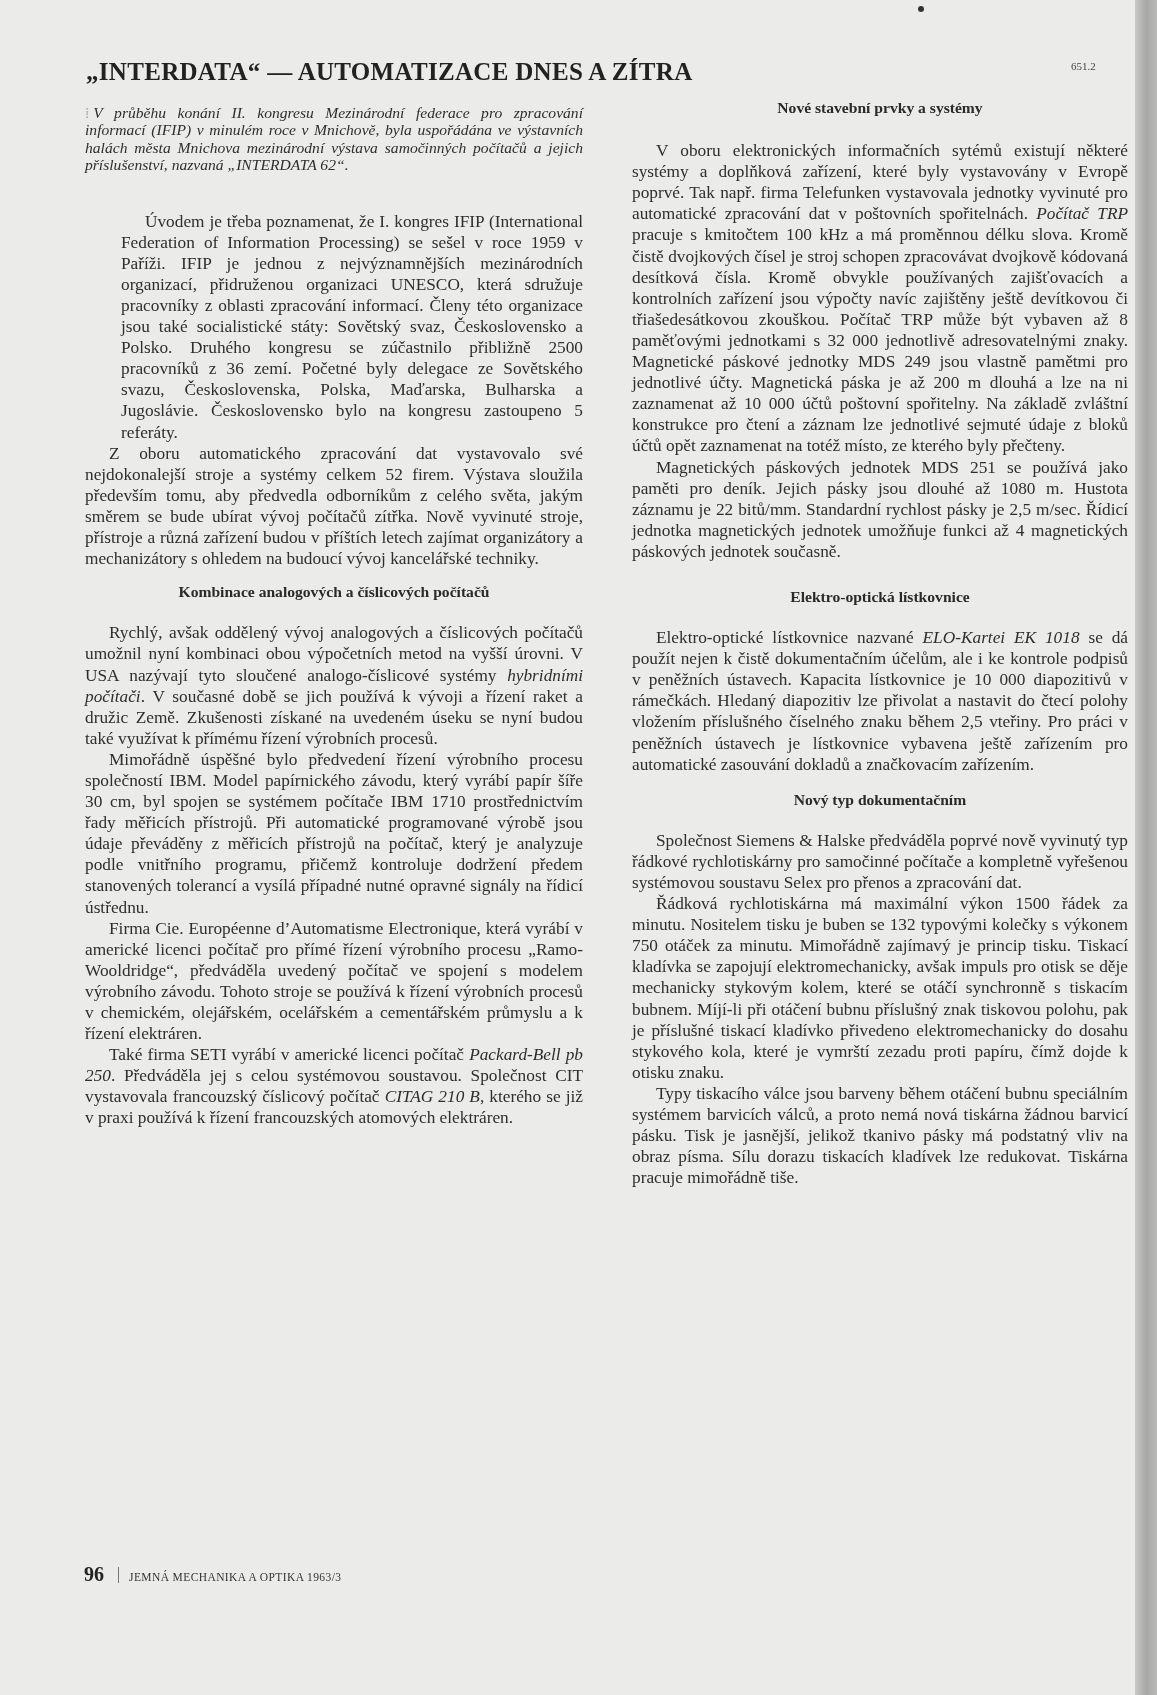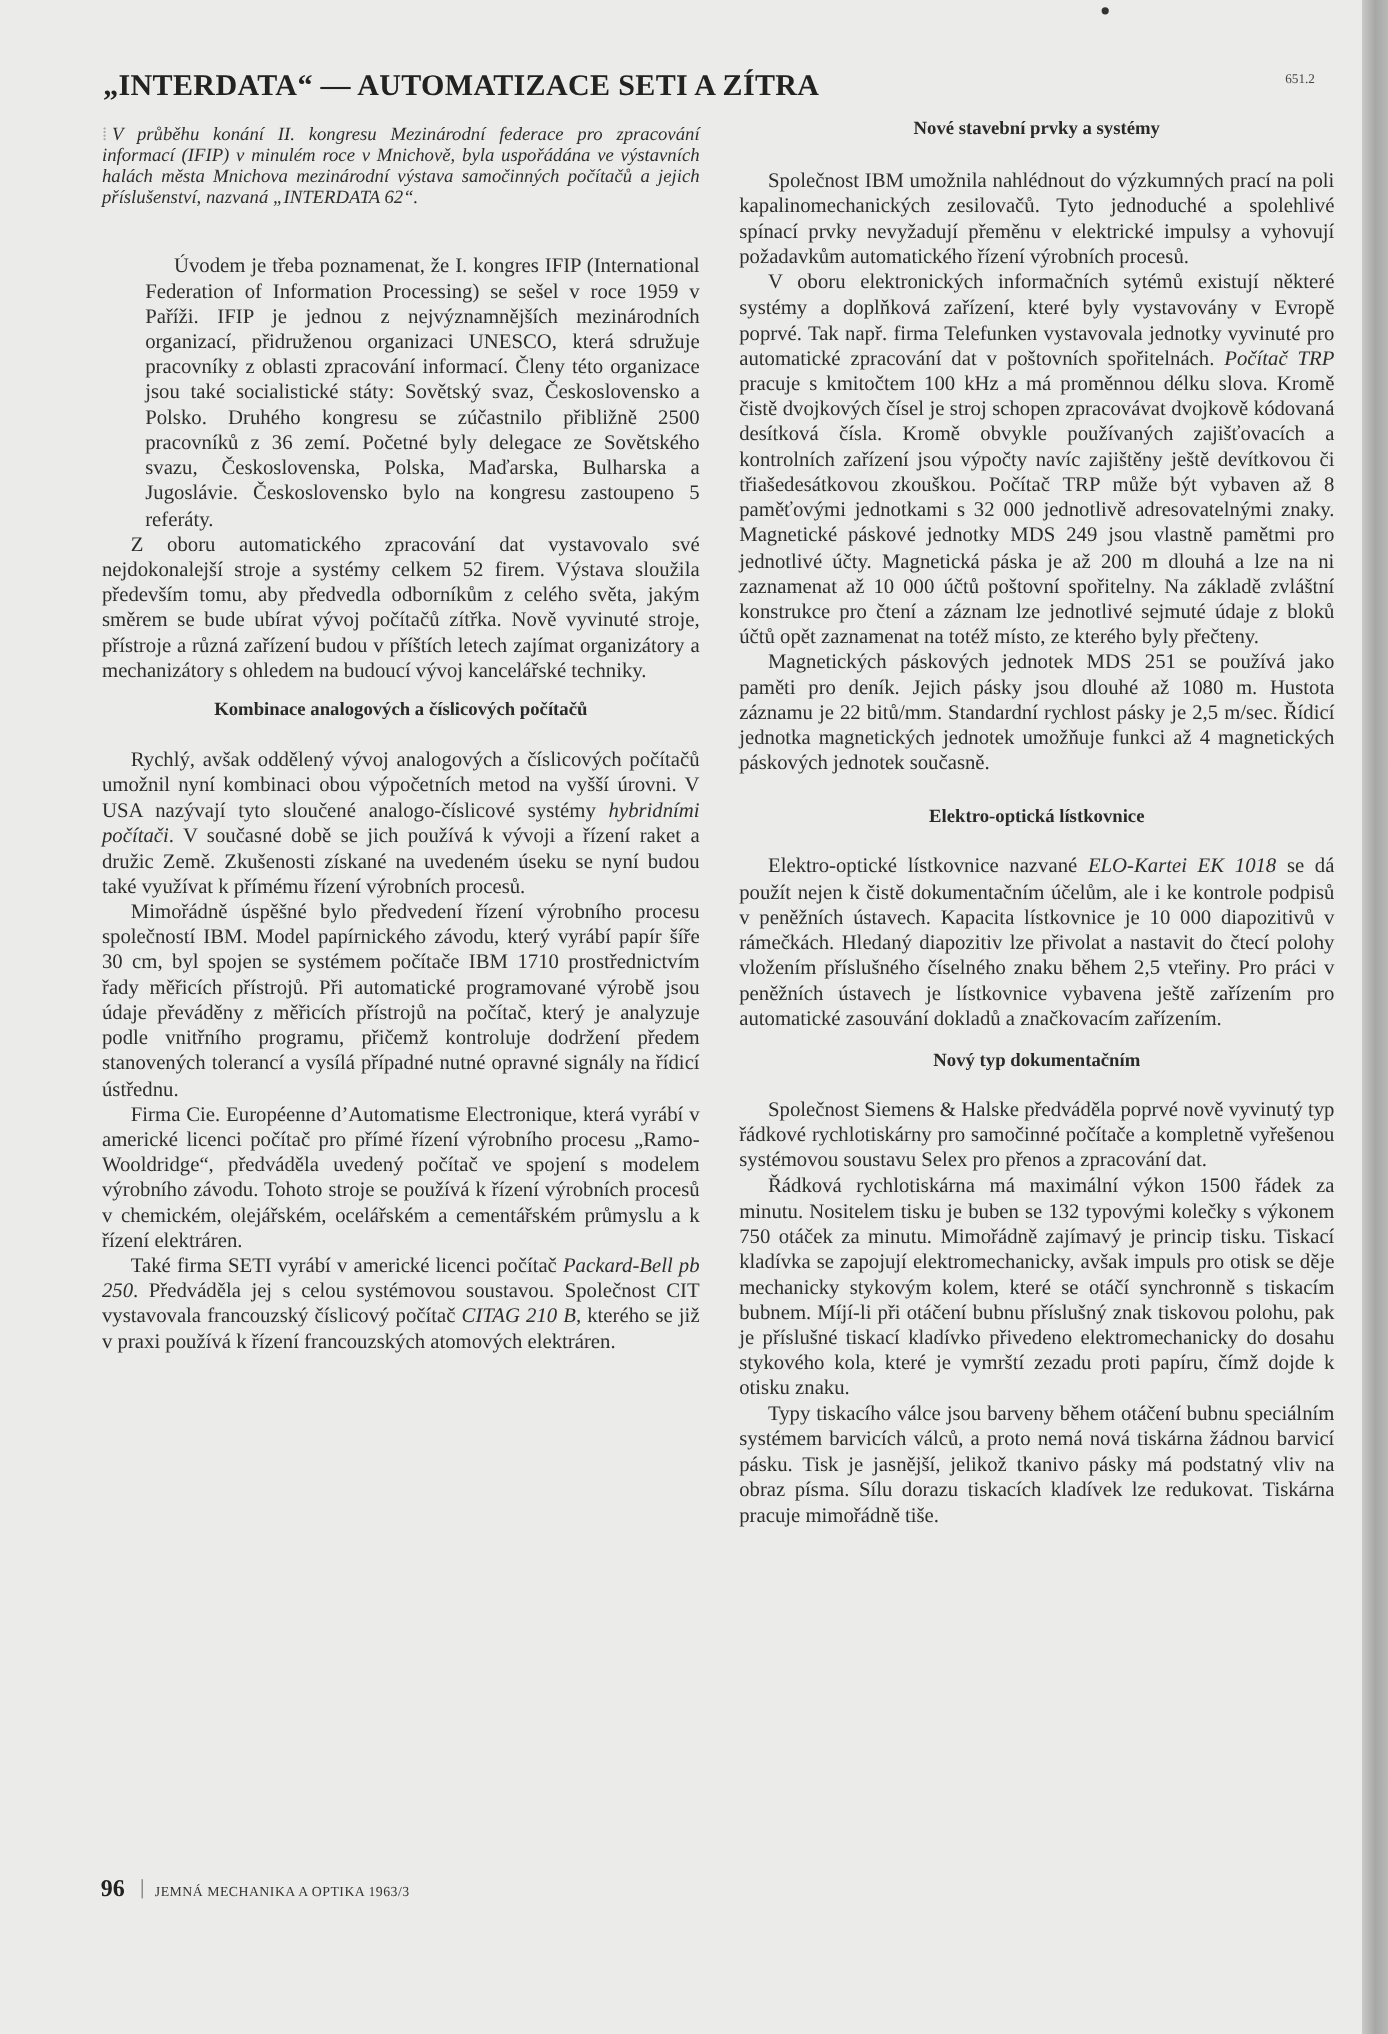--- a/index.html
+++ b/index.html
@@ -29,21 +29,21 @@
     position: absolute; left: 1071px; top: 60px;
     font-size: 11px; color: #444; font-family: "Liberation Serif", serif;
   }
   .col {
     position: absolute; top: 80px; width: 498px;
     font-family: "Liberation Serif", serif;
     font-size: 17.3px; line-height: 21.1px; text-align: justify;
     hyphens: manual;
   }
   .col-left { left: 85px; }
-  .col-right { left: 616px; top: 97px; width: 496px; }
+  .col-right { left: 632px; top: 97px; width: 496px; }
   .lead {
     font-style: italic; font-size: 15.6px; line-height: 17.4px;
     margin: 24px 0 0 0;
   }
   .lead .mark { color:#aaa; font-style: normal; margin-right: 4px; }
   p { margin: 0; text-indent: 24px; }
   .first-after-lead { margin-top: 37px; margin-left: 36px; }
   h2 {
     font-family: "Liberation Serif", serif; font-weight: bold;
     font-size: 15.6px; text-align: center; margin: 12px 0 20px 0; color:#2a2a2a;
@@ -56,42 +56,41 @@
   .footer .pg { font-size: 20px; font-weight: bold; color:#222; }
   .footer .sep { display:inline-block; width:1px; height:16px; background:#777; margin: 0 10px 0 14px; vertical-align: -2px; }
   .footer .journal { font-size: 11.5px; letter-spacing: 0.4px; color:#333; }
 </style>
 </head>
 <body>
 
 <div class="page">
   <div class="speck"></div>
 
-  <div class="title">„INTERDATA“ — AUTOMATIZACE SETI A ZÍTRA</div>
+  <div class="title">„INTERDATA“ — AUTOMATIZACE DNES A ZÍTRA</div>
   <div class="udc">651.2</div>
 
   <div class="col col-left">
     <div class="lead">
       <span class="mark">⁞</span><span>V průběhu konání II. kongresu Mezinárodní federace pro zpracování informací (IFIP) v minulém roce v Mnichově, byla uspořádána ve výstavních halách města Mnichova mezinárodní výstava samočinných počítačů a jejich příslušenství, nazvaná „INTERDATA 62“.</span>
     </div>
 
     <p class="first-after-lead">Úvodem je třeba poznamenat, že I. kongres IFIP (International Federation of Information Processing) se sešel v roce 1959 v Paříži. IFIP je jednou z nejvýznamnějších mezinárodních organizací, přidruženou organizaci UNESCO, která sdružuje pracovníky z oblasti zpracování informací. Členy této organizace jsou také socialistické státy: Sovětský svaz, Československo a Polsko. Druhého kongresu se zúčastnilo přibližně 2500 pracovníků z 36 zemí. Početné byly delegace ze Sovětského svazu, Československa, Polska, Maďarska, Bulharska a Jugoslávie. Československo bylo na kongresu zastoupeno 5 referáty.</p>
     <p>Z oboru automatického zpracování dat vystavovalo své nejdokonalejší stroje a systémy celkem 52 firem. Výstava sloužila především tomu, aby předvedla odborníkům z celého světa, jakým směrem se bude ubírat vývoj počítačů zítřka. Nově vyvinuté stroje, přístroje a různá zařízení budou v příštích letech zajímat organizátory a mechanizátory s ohledem na budoucí vývoj kancelářské techniky.</p>
 
     <h2>Kombinace analogových a číslicových počítačů</h2>
     <p><span>Rychlý, avšak oddělený vývoj analogových a číslicových počítačů umožnil nyní kombinaci obou výpočetních metod na vyšší úrovni. V USA nazývají tyto sloučené analogo-číslicové systémy </span><i>hybridními počítači</i><span>. V současné době se jich používá k vývoji a řízení raket a družic Země. Zkušenosti získané na uvedeném úseku se nyní budou také využívat k přímému řízení výrobních procesů.</span></p>
 
     <p>Mimořádně úspěšné bylo předvedení řízení výrobního procesu společností IBM. Model papírnického závodu, který vyrábí papír šíře 30 cm, byl spojen se systémem počítače IBM 1710 prostřednictvím řady měřicích přístrojů. Při automatické programované výrobě jsou údaje převáděny z měřicích přístrojů na počítač, který je analyzuje podle vnitřního programu, přičemž kontroluje dodržení předem stanovených tolerancí a vysílá případné nutné opravné signály na řídicí ústřednu.</p>
     <p>Firma Cie. Européenne d’Automatisme Electronique, která vyrábí v americké licenci počítač pro přímé řízení výrobního procesu „Ramo-Wooldridge“, předváděla uvedený počítač ve spojení s modelem výrobního závodu. Tohoto stroje se používá k řízení výrobních procesů v chemickém, olejářském, ocelářském a cementářském průmyslu a k řízení elektráren.</p>
     <p><span>Také firma SETI vyrábí v americké licenci počítač </span><i>Packard-Bell pb 250</i><span>. Předváděla jej s celou systémovou soustavou. Společnost CIT vystavovala francouzský číslicový počítač </span><i>CITAG 210 B</i><span>, kterého se již v praxi používá k řízení francouzských atomových elektráren.</span></p>
   </div>
 
   <div class="col col-right">
     <h2>Nové stavební prvky a systémy</h2>
-    <p>Společnost IBM umožnila nahlédnout do výzkumných prací na poli kapalinomechanických zesilovačů. Tyto jednoduché a spolehlivé spínací prvky nevyžadují přeměnu v elektrické impulsy a vyhovují požadavkům automatického řízení výrobních procesů.</p>
     <p><span>V oboru elektronických informačních sytémů existují některé systémy a doplňková zařízení, které byly vystavovány v Evropě poprvé. Tak např. firma Telefunken vystavovala jednotky vyvinuté pro automatické zpracování dat v poštovních spořitelnách. </span><i>Počítač TRP</i><span> pracuje s kmitočtem 100 kHz a má proměnnou délku slova. Kromě čistě dvojkových čísel je stroj schopen zpracovávat dvojkově kódovaná desítková čísla. Kromě obvykle používaných zajišťovacích a kontrolních zařízení jsou výpočty navíc zajištěny ještě devítkovou či třiašedesátkovou zkouškou. Počítač TRP může být vybaven až 8 paměťovými jednotkami s 32 000 jednotlivě adresovatelnými znaky. Magnetické páskové jednotky MDS 249 jsou vlastně pamětmi pro jednotlivé účty. Magnetická páska je až 200 m dlouhá a lze na ni zaznamenat až 10 000 účtů poštovní spořitelny. Na základě zvláštní konstrukce pro čtení a záznam lze jednotlivé sejmuté údaje z bloků účtů opět zaznamenat na totéž místo, ze kterého byly přečteny.</span></p>
     <p>Magnetických páskových jednotek MDS 251 se používá jako paměti pro deník. Jejich pásky jsou dlouhé až 1080 m. Hustota záznamu je 22 bitů/mm. Standardní rychlost pásky je 2,5 m/sec. Řídicí jednotka magnetických jednotek umožňuje funkci až 4 magnetických páskových jednotek současně.</p>
 
     <h2 style="margin-top:24px">Elektro-optická lístkovnice</h2>
     <p><span>Elektro-optické lístkovnice nazvané </span><i>ELO-Kartei EK 1018</i><span> se dá použít nejen k čistě dokumentačním účelům, ale i ke kontrole podpisů v peněžních ústavech. Kapacita lístkovnice je 10 000 diapozitivů v rámečkách. Hledaný diapozitiv lze přivolat a nastavit do čtecí polohy vložením příslušného číselného znaku během 2,5 vteřiny. Pro práci v peněžních ústavech je lístkovnice vybavena ještě zařízením pro automatické zasouvání dokladů a značkovacím zařízením.</span></p>
 
     <h2 style="margin-top:14px">Nový typ dokumentačním</h2>
     <p>Společnost Siemens &amp; Halske předváděla poprvé nově vyvinutý typ řádkové rychlotiskárny pro samočinné počítače a kompletně vyřešenou systémovou soustavu Selex pro přenos a zpracování dat.</p>
     <p>Řádková rychlotiskárna má maximální výkon 1500 řádek za minutu. Nositelem tisku je buben se 132 typovými kolečky s výkonem 750 otáček za minutu. Mimořádně zajímavý je princip tisku. Tiskací kladívka se zapojují elektromechanicky, avšak impuls pro otisk se děje mechanicky stykovým kolem, které se otáčí synchronně s tiskacím bubnem. Míjí-li při otáčení bubnu příslušný znak tiskovou polohu, pak je příslušné tiskací kladívko přivedeno elektromechanicky do dosahu stykového kola, které je vymrští zezadu proti papíru, čímž dojde k otisku znaku.</p>
     <p>Typy tiskacího válce jsou barveny během otáčení bubnu speciálním systémem barvicích válců, a proto nemá nová tiskárna žádnou barvicí pásku. Tisk je jasnější, jelikož tkanivo pásky má podstatný vliv na obraz písma. Sílu dorazu tiskacích kladívek lze redukovat. Tiskárna pracuje mimořádně tiše.</p>

